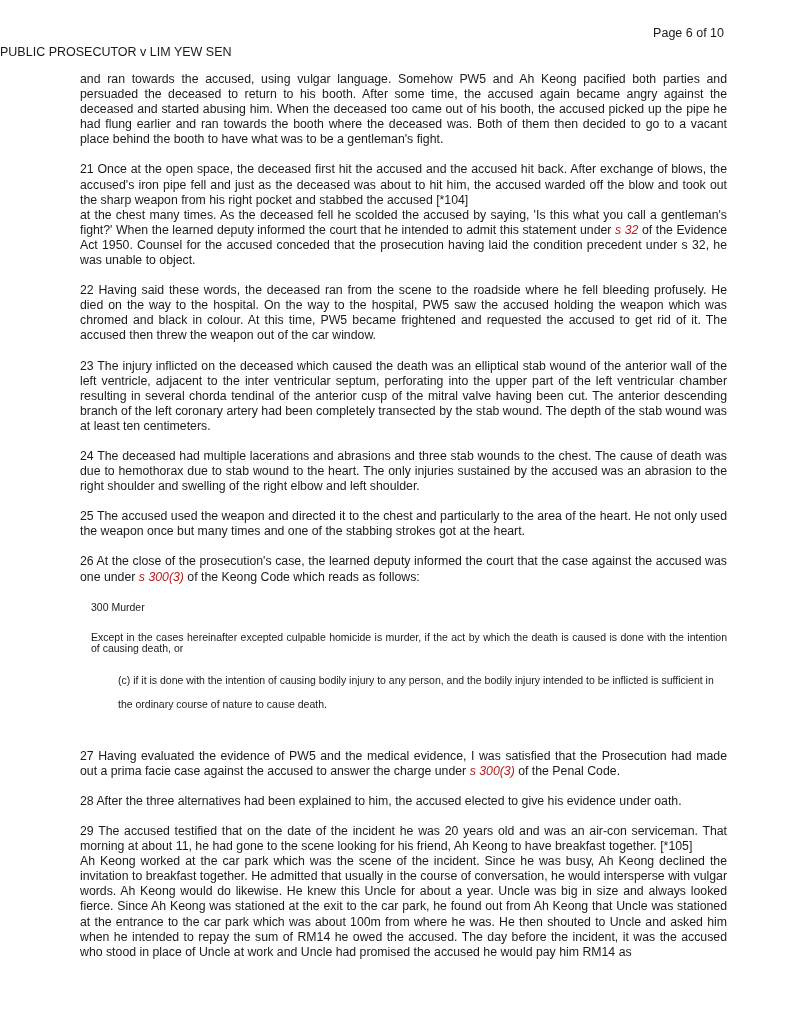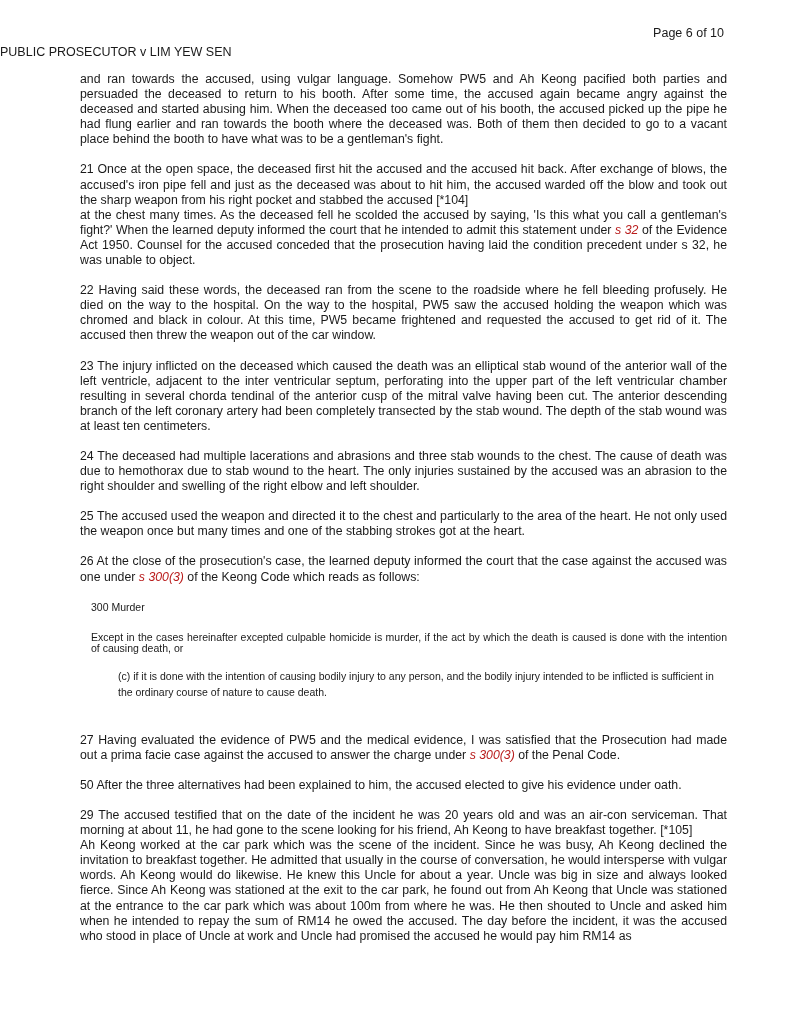--- a/index.html
+++ b/index.html
@@ -3,21 +3,21 @@
 <meta charset="utf-8">
 <style>
   html, body { margin:0; padding:0; background:#ffffff; }
   body { width:791px; height:1024px; position:relative; overflow:hidden;
          font-family:"Liberation Sans", sans-serif; color:#1a1a1a; }
   .page-num { position:absolute; top:26px; right:67px; font-size:12.5px; }
   .title { position:absolute; top:45px; left:0; width:791px; text-align:left; font-size:12.5px; }
   .body { position:absolute; top:72px; left:64px; width:663px; font-size:12.3px; line-height:15.1px; }
   .body p { margin:0 0 15px 16px; text-align:justify; }
   .quote { font-size:10.5px; line-height:11px; margin:0 0 14px 27px !important; text-align:center; }
-  .quote-sub { font-size:10.5px; line-height:16px; margin:0 0 33px 54px !important; text-align:left !important; }
+  .quote-sub { font-size:10.5px; line-height:24px; margin:0 0 33px 54px !important; text-align:left !important; }
   .quote-head { font-size:10.5px; margin:0 0 17px 27px !important; }
   a.link { color:#b91c1c; font-style:italic; cursor:pointer; }
   .heading { font-style:italic; }
 </style>
 </head>
 <body>
 
 <div>
   <div class="page-num">Page 6 of 10</div>
   <div class="title">PUBLIC PROSECUTOR v LIM YEW SEN</div>
@@ -33,18 +33,18 @@
     <p>25 The accused used the weapon and directed it to the chest and particularly to the area of the heart. He not only used the weapon once but many times and one of the stabbing strokes got at the heart.</p>
 
     <p><span>26 At the close of the prosecution's case, the learned deputy informed the court that the case against the accused was one under </span><a class="link">s 300(3)</a><span> of the Keong Code which reads as follows:</span></p>
 
     <p class="quote-head">300 Murder</p>
     <p class="quote">Except in the cases hereinafter excepted culpable homicide is murder, if the act by which the death is caused is done with the intention of causing death, or</p>
     <p class="quote-sub">(c) if it is done with the intention of causing bodily injury to any person, and the bodily injury intended to be inflicted is sufficient in the ordinary course of nature to cause death.</p>
 
     <p><span>27 Having evaluated the evidence of PW5 and the medical evidence, I was satisfied that the Prosecution had made out a prima facie case against the accused to answer the charge under </span><a class="link">s 300(3)</a><span> of the Penal Code.</span></p>
 
-    <p>50 After the three alternatives had been explained to him, the accused elected to give his evidence under oath.</p>
+    <p>28 After the three alternatives had been explained to him, the accused elected to give his evidence under oath.</p>
 
 
     <p><span>29 The accused testified that on the date of the incident he was 20 years old and was an air-con serviceman. That morning at about 11, he had gone to the scene looking for his friend, Ah Keong to have breakfast together. [*105]</span><br><span> Ah Keong worked at the car park which was the scene of the incident. Since he was busy, Ah Keong declined the invitation to breakfast together. He admitted that usually in the course of conversation, he would intersperse with vulgar words. Ah Keong would do likewise. He knew this Uncle for about a year. Uncle was big in size and always looked fierce. Since Ah Keong was stationed at the exit to the car park, he found out from Ah Keong that Uncle was stationed at the entrance to the car park which was about 100m from where he was. He then shouted to Uncle and asked him when he intended to repay the sum of RM14 he owed the accused. The day before the incident, it was the accused who stood in place of Uncle at work and Uncle had promised the accused he would pay him RM14 as</span></p>
   </div>
 </div>
 
 </body></html>

